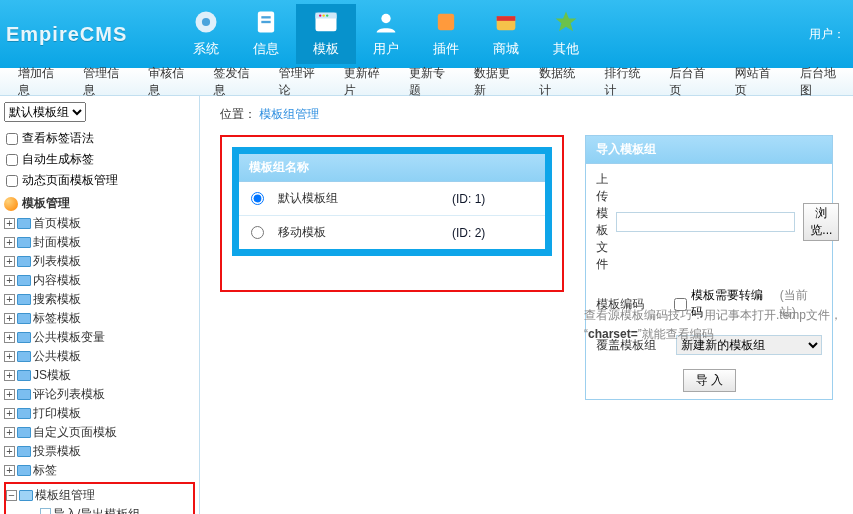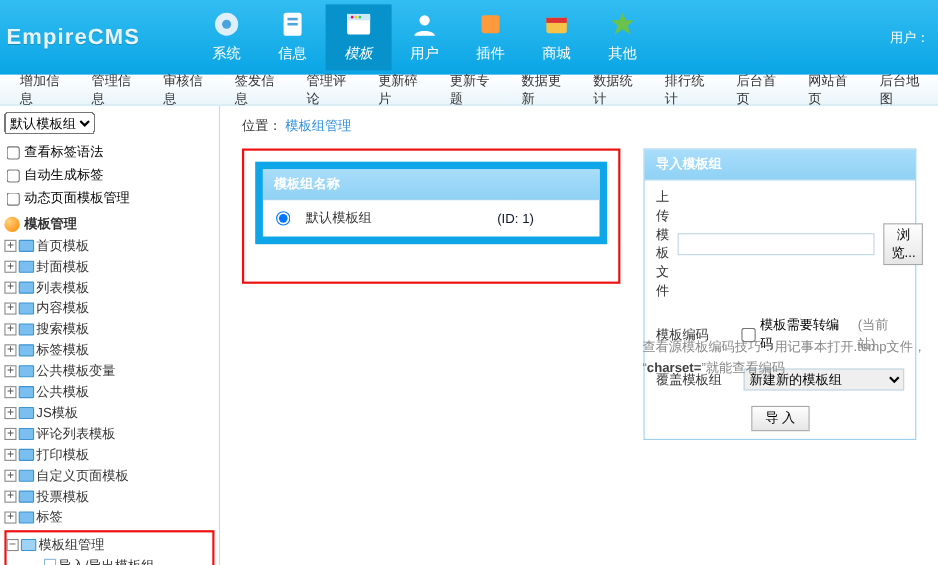--- a/index.html
+++ b/index.html
@@ -17,21 +17,21 @@
 .logo {
   width: 170px; margin-left: 6px;
   font-size: 20px; font-weight: bold; letter-spacing: 1px;
   color: #e8f6fc; text-shadow: 0 1px 0 rgba(0,0,0,.2);
 }
 .topnav { display: flex; }
 .topnav-item {
   width: 60px; text-align: center;
   cursor: pointer; padding: 4px 0 6px;
 }
-.topnav-item.active { background: #0792cc; font-style: italic; }
+.topnav-item.active { background: #0792cc; }
 .topnav-icon { width: 28px; height: 28px; margin: 0 auto 4px; }
 .topnav-label { color: #fff; font-size: 13px; }
 .header-right { margin-left: auto; margin-right: 8px; color: #fff; }
 
 
 .toolbar {
   height: 28px;
   background: linear-gradient(#fff, #e9f5fb);
   border-bottom: 1px solid #c2dff0;
   display: flex; align-items: center;
@@ -342,20 +342,25 @@
       
       <div class="main-highlight">
         <div class="panel" style="width:320px">
           <div class="panel-head">模板组名称</div>
           <div class="panel-body">
             <div class="tg-row">
               <input type="radio" name="tg" checked="" style="">
               <span class="tg-name">默认模板组</span>
               <span class="tg-id">(ID: 1)</span>
             </div>
+            <div class="tg-row">
+              <input type="radio" name="tg" style="">
+              <span class="tg-name">移动模板</span>
+              <span class="tg-id">(ID: 2)</span>
+            </div>
           </div>
         </div>
       </div>
 
       
       <div class="right-panel">
         <div class="panel-head">导入模板组</div>
         <div>
           <div class="form-row">
             <span class="lbl">上传模板文件</span>

